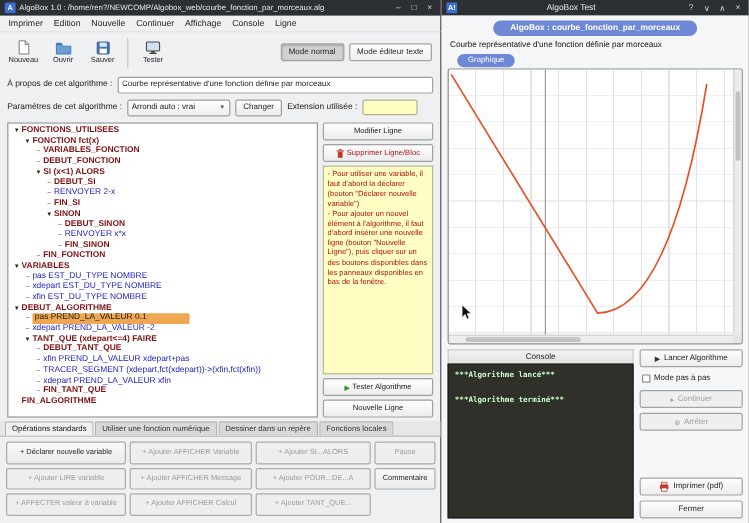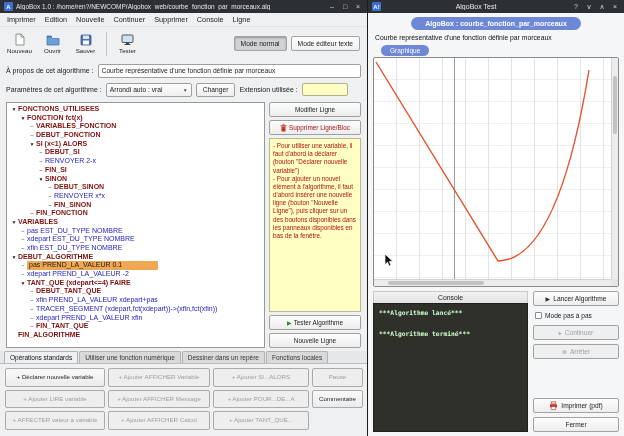--- a/index.html
+++ b/index.html
@@ -105,21 +105,21 @@
       <span class="win-btn">–</span>
       <span class="win-btn">□</span>
       <span class="win-btn">×</span>
     </div>
 
     <div class="menubar">
       <span>Imprimer</span>
       <span>Edition</span>
       <span>Nouvelle</span>
       <span>Continuer</span>
-      <span>Supprimer</span>
+      <span>Affichage</span>
       <span>Console</span>
       <span>Ligne</span>
     </div>
 
     <div class="toolbar">
       <div class="tool-btn">
         <svg width="13" height="13">
             <path d="M3 1h5l3 3v8H3z" fill="#fff" stroke="#777" stroke-width="0.8"></path>
             <path d="M8 1v3h3" fill="none" stroke="#777" stroke-width="0.8"></path>
           </svg>

